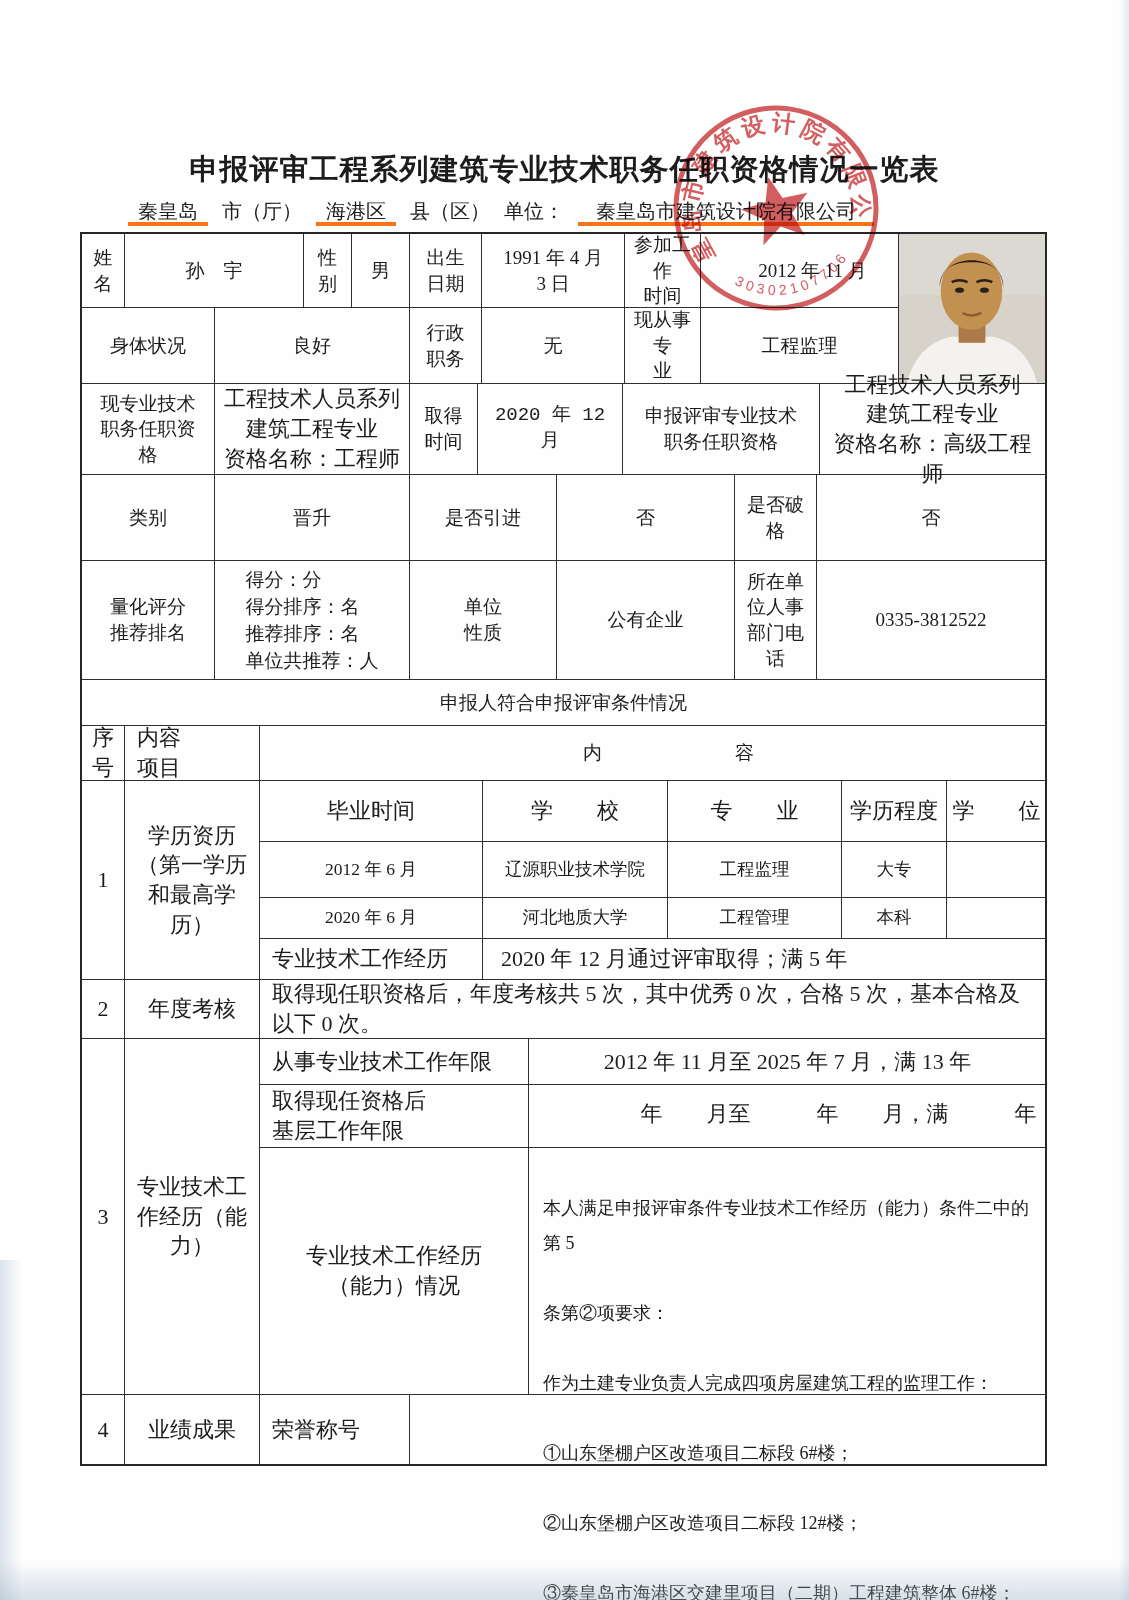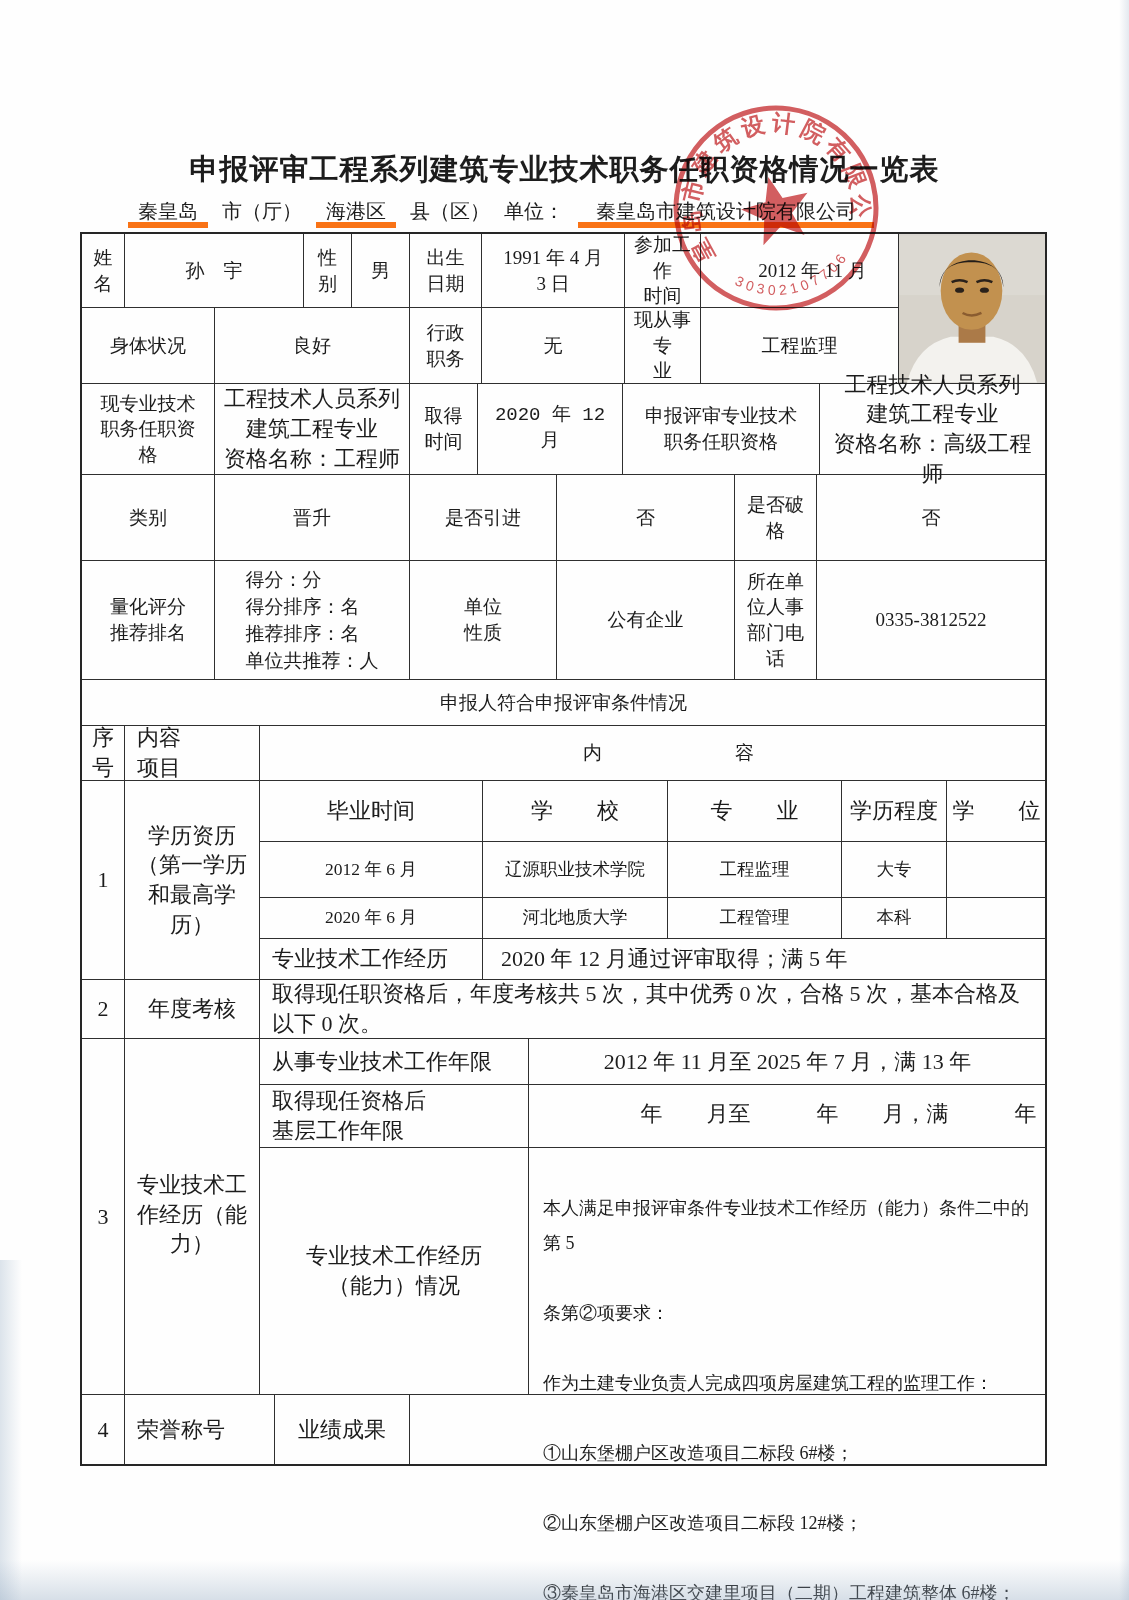--- a/index.html
+++ b/index.html
@@ -3,21 +3,21 @@
 <meta charset="utf-8">
 <style>
   html,body{margin:0;padding:0;background:#e9e9e9;}
   .page{position:relative;width:1129px;height:1600px;background:#fefefe;overflow:hidden;
         font-family:"Liberation Serif","DejaVu Serif",serif;color:#1c1c1c;}
   .title{position:absolute;top:150px;left:0;width:100%;text-align:center;
          font-size:29px;font-weight:bold;letter-spacing:1px;
          font-family:"Liberation Sans","DejaVu Sans",sans-serif;}
   .subhead{position:absolute;top:198px;left:128px;font-size:20px;white-space:nowrap;}
   .subhead .seg{margin-right:14px;}
-  .u{border-bottom:6px solid #f97316;padding:0 10px;}
+  .u{border-bottom:4px solid #f97316;padding:0 10px;}
   .u.wide{padding:0 18px;}
   
   .form{position:absolute;top:232px;left:80px;width:963px;border:2.5px solid #262626;
         box-sizing:content-box;background:transparent;font-size:19px;}
   .band{display:flex;align-items:stretch;border-top:1.5px solid #2f2f2f;}
   .band.nt{border-top:none;}
   .tr{display:flex;align-items:stretch;border-top:1.5px solid #2f2f2f;}
   .tr.nt{border-top:none;}
   .lcol,.rcol{display:flex;flex-direction:column;}
   .rcol{border-left:1.5px solid #2f2f2f;}
@@ -192,21 +192,21 @@
     </div>
 
     <div class="band" style="height:58px;">
       <div class="td nl sm" style="width:42px;">2</div>
       <div class="td sm" style="width:135px;">年度考核</div>
       <div class="td tl sm" style="width:786px;">取得现任职资格后，年度考核共 5 次，其中优秀 0 次，合格 5 次，基本合格及以下 0 次。</div>
     </div>
 
     <div class="band">
       <div class="td nl sm" style="width:42px;">3</div>
-      <div class="td sm" style="width:135px;font-family:Liberation Mono, monospace;">专业技术工
+      <div class="td sm" style="width:135px;">专业技术工
 作经历（能
 力）</div>
       <div class="rcol" style="width:786px;">
         <div class="tr nt" style="height:45px;">
           <div class="td nl tl sm" style="width:268px;">从事专业技术工作年限</div>
           <div class="td sm" style="width:518px;">2012 年 11 月至 2025 年 7 月，满 13 年</div>
         </div>
         <div class="tr" style="height:62px;">
           <div class="td nl tl sm" style="width:268px;font-family:Liberation Serif, serif;">取得现任资格后
 基层工作年限</div>
@@ -225,22 +225,22 @@
               <div>③秦皇岛市海港区交建里项目（二期）工程建筑整体 6#楼；</div>
               
             </div>
           </div>
         </div>
       </div>
     </div>
 
     <div class="band" style="height:69px;">
       <div class="td nl sm" style="width:42px;">4</div>
+      <div class="td sm" style="width:135px;">业绩成果</div>
       <div class="td tl sm" style="width:150px;">荣誉称号</div>
-      <div class="td sm" style="width:135px;">业绩成果</div>
       <div class="td" style="width:636px;"></div>
     </div>
 
   </div>
 
   <div class="stamp">
     <svg width="232" height="232" viewBox="-116 -116 232 232">
       <defs>
         <path id="arcTop" d="M -69.6 33 A 77 77 0 1 1 69.6 33" fill="none"></path>
         <path id="arcBot" d="M -62 61 A 87 87 0 0 0 62 61" fill="none"></path>

